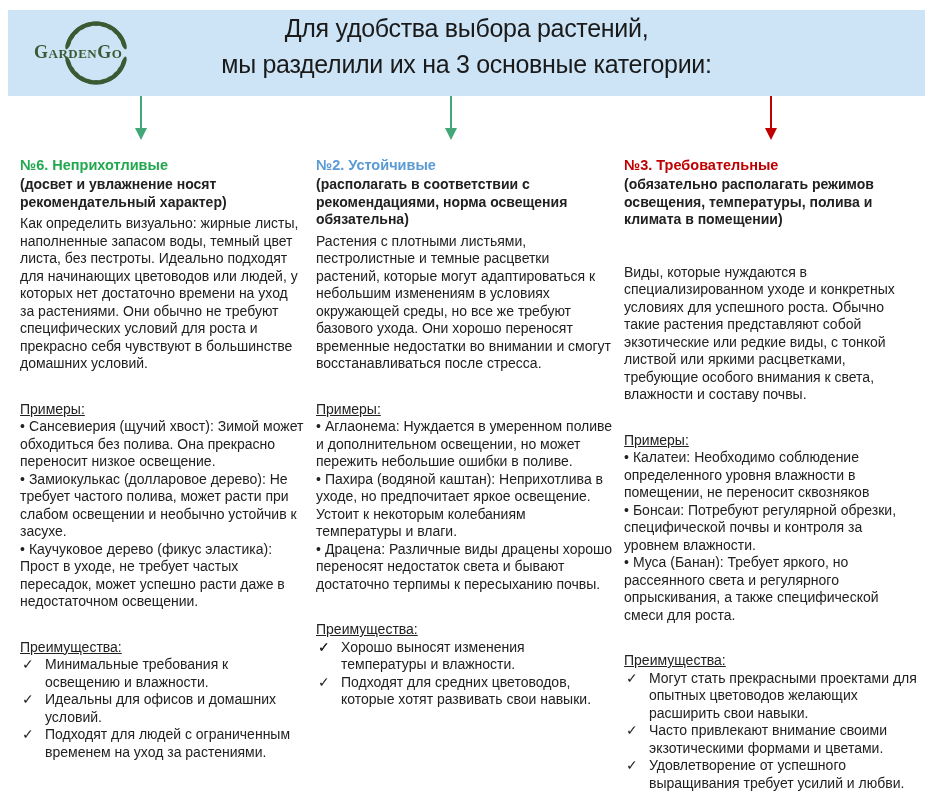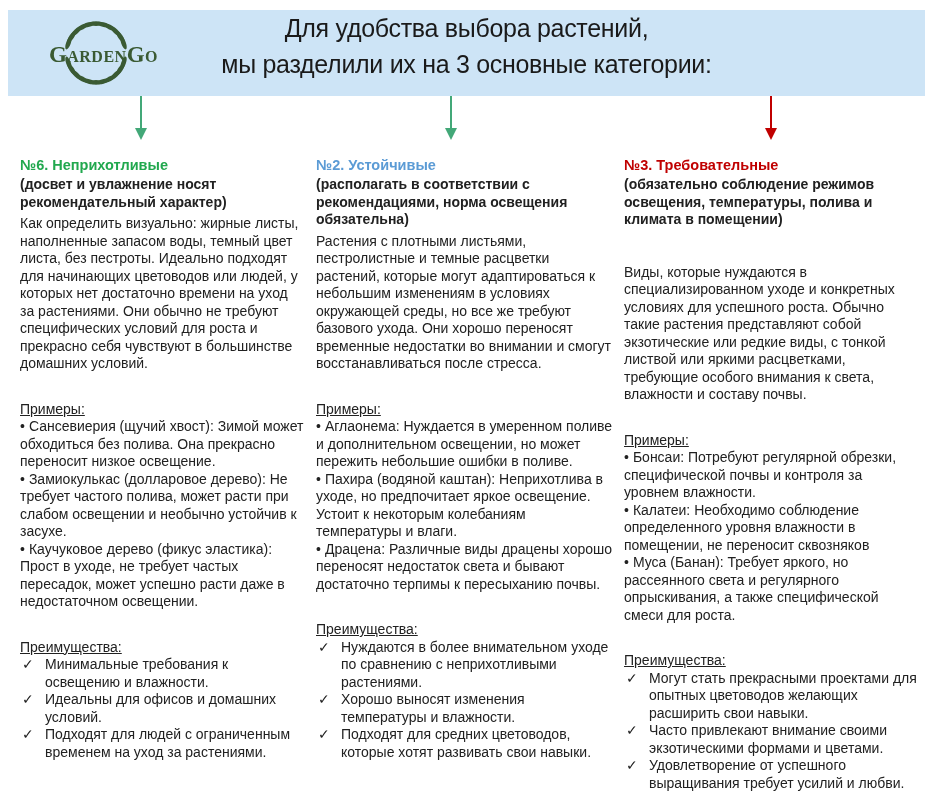--- a/index.html
+++ b/index.html
@@ -33,25 +33,25 @@
   
   .logo {
     position: absolute;
     left: 26px; top: 2px;
     width: 124px; height: 82px;
   }
   .logo svg { display:block; margin: 0 auto; }
   .logo .wordmark {
     position: absolute;
     left: 0; right: 0; top: 30px;
-    text-align: right;
+    text-align: left;
     font-family: "Liberation Serif", serif;
     font-variant: small-caps;
     font-weight: 600;
-    font-size: 23px;
+    font-size: 18px;
     letter-spacing: 0.5px;
     color: #3a5a33;
   }
 
   
   .arrow {
     position: absolute;
     top: 96px;
     width: 12px; height: 44px;
   }
@@ -226,33 +226,33 @@
   <div class="column">
     <div class="col-heading accent-blue">№2. Устойчивые</div>
     <div class="col-subtitle">(располагать в соответствии с рекомендациями, норма освещения обязательна)</div>
     <div class="col-desc">Растения с плотными листьями, пестролистные и темные расцветки растений, которые могут адаптироваться к небольшим изменениям в условиях окружающей среды, но все же требуют базового ухода. Они хорошо переносят временные недостатки во внимании и смогут восстанавливаться после стресса.</div>
     <div class="list-label">Примеры:</div>
     <div class="example"><span class="marker">•</span><span>Аглаонема: Нуждается в умеренном поливе и дополнительном освещении, но может пережить небольшие ошибки в поливе.</span></div>
     <div class="example"><span class="marker">•</span><span>Пахира (водяной каштан): Неприхотлива в уходе, но предпочитает яркое освещение. Устоит к некоторым колебаниям температуры и влаги.</span></div>
     <div class="example"><span class="marker">•</span><span>Драцена: Различные виды драцены хорошо переносят недостаток света и бывают достаточно терпимы к пересыханию почвы.</span></div>
     <div class="advantages">
       <div class="list-label">Преимущества:</div>
-      <div class="advantage"><span class="marker">✓</span><span>Нуждаются в более внимательном уходе по сравнению с неприхотливыми растениями.</span></div>
+      <div class="advantage"><span class="marker">✓</span></div>
       <div class="advantage"><span class="marker">✓</span><span>Хорошо выносят изменения температуры и влажности.</span></div>
       <div class="advantage"><span class="marker">✓</span><span>Подходят для средних цветоводов, которые хотят развивать свои навыки.</span></div>
     </div>
   </div>
 
   <div class="column">
     <div class="col-heading accent-red">№3. Требовательные</div>
-    <div class="col-subtitle">(обязательно соблюдение режимов освещения, температуры, полива и климата в помещении)</div>
+    <div class="col-subtitle">(обязательно располагать режимов освещения, температуры, полива и климата в помещении)</div>
     <div class="col-desc gap-lg">Виды, которые нуждаются в специализированном уходе и конкретных условиях для успешного роста. Обычно такие растения представляют собой экзотические или редкие виды, с тонкой листвой или яркими расцветками, требующие особого внимания к света, влажности и составу почвы.</div>
     <div class="list-label">Примеры:</div>
+    <div class="example"><span class="marker">•</span><span>Калатеи: Необходимо соблюдение определенного уровня влажности в помещении, не переносит сквозняков</span></div>
     <div class="example"><span class="marker">•</span><span>Бонсаи: Потребуют регулярной обрезки, специфической почвы и контроля за уровнем влажности.</span></div>
-    <div class="example"><span class="marker">•</span><span>Калатеи: Необходимо соблюдение определенного уровня влажности в помещении, не переносит сквозняков</span></div>
     <div class="example"><span class="marker">•</span><span>Муса (Банан): Требует яркого, но рассеянного света и регулярного опрыскивания, а также специфической смеси для роста.</span></div>
     <div class="advantages">
       <div class="list-label">Преимущества:</div>
       <div class="advantage"><span class="marker">✓</span><span>Могут стать прекрасными проектами для опытных цветоводов желающих расширить свои навыки.</span></div>
       <div class="advantage"><span class="marker">✓</span><span>Часто привлекают внимание своими экзотическими формами и цветами.</span></div>
       <div class="advantage"><span class="marker">✓</span><span>Удовлетворение от успешного выращивания требует усилий и любви.</span></div>
     </div>
   </div>
 
 </div>

